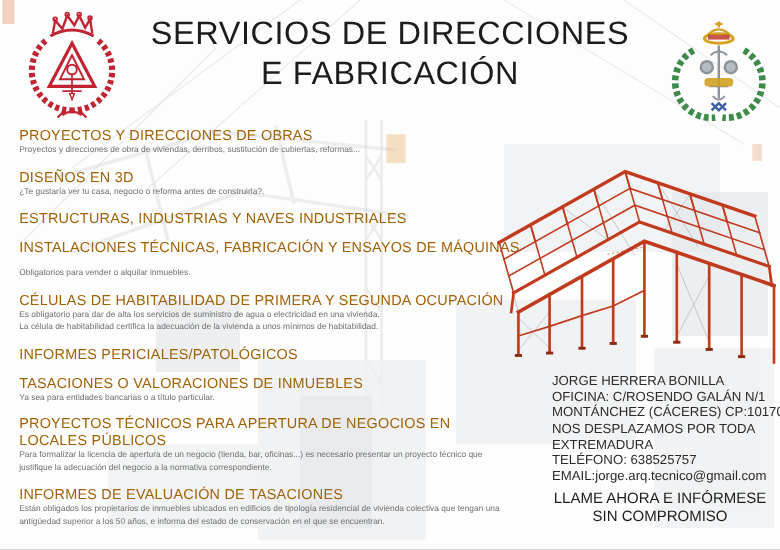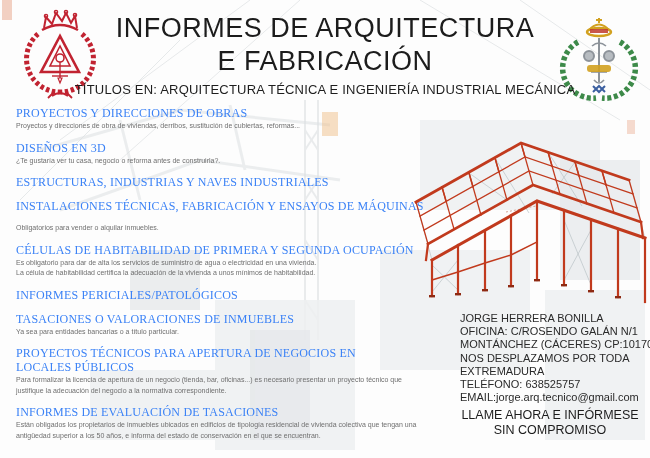--- a/index.html
+++ b/index.html
@@ -21,21 +21,21 @@
     font-weight:400;
   }
   .subtitle{
     left:0; top:82px; width:650px; text-align:center;
     font-size:13px; color:#1e1e1e; letter-spacing:.2px; font-weight:400;
   }
 
   .services{left:16px; top:106px; width:432px;}
   .svc{margin-bottom:10px;}
   .svc-title{
-    font-size:12px; line-height:14px; color:#3b82f6; letter-spacing:.2px;font-family:Liberation Serif, serif;
+    font-size:12px; line-height:14px; color:#a16207; letter-spacing:.2px;
   }
   .svc-title.narrow{max-width:392px;}
   .svc-desc{
     font-size:7px; line-height:9.5px; color:#6f6f6f; margin-top:1px;
   }
 
   .structure{left:386px; top:110px; width:264px; height:194px;}
 
   .contact{
     left:460px; top:312px; width:202px;
@@ -141,24 +141,23 @@
       <path d="M35 62 L51 62" stroke-width="1.6"></path>
       <path d="M38 70 Q43 76 48 70" stroke-width="1.6"></path>
     </g>
     <rect x="31" y="55" width="24" height="7" rx="3" fill="#d2a120" opacity="0.9"></rect>
     <g stroke="#3b5fa0" fill="none" stroke-width="2">
       <path d="M37 82 L43 76 L49 82 M37 76 L43 82 L49 76"></path>
     </g>
   </svg>
 
   <div class="fg title">
-    <div>INFORMES DE ARQUITECTURA</div>
+    <div>SERVICIOS DE DIRECCIONES</div>
     <div>E FABRICACIÓN</div>
   </div>
-  <div class="fg subtitle">TÍTULOS EN: ARQUITECTURA TÉCNICA E INGENIERÍA INDUSTRIAL MECÁNICA</div>
 
   <div class="fg services">
     <div class="svc">
       <div class="svc-title">PROYECTOS Y DIRECCIONES DE OBRAS</div>
       <div class="svc-desc">Proyectos y direcciones de obra de viviendas, derribos, sustitución de cubiertas, reformas...</div>
     </div>
     <div class="svc">
       <div class="svc-title">DISEÑOS EN 3D</div>
       <div class="svc-desc">¿Te gustaría ver tu casa, negocio o reforma antes de construirla?.</div>
     </div>

